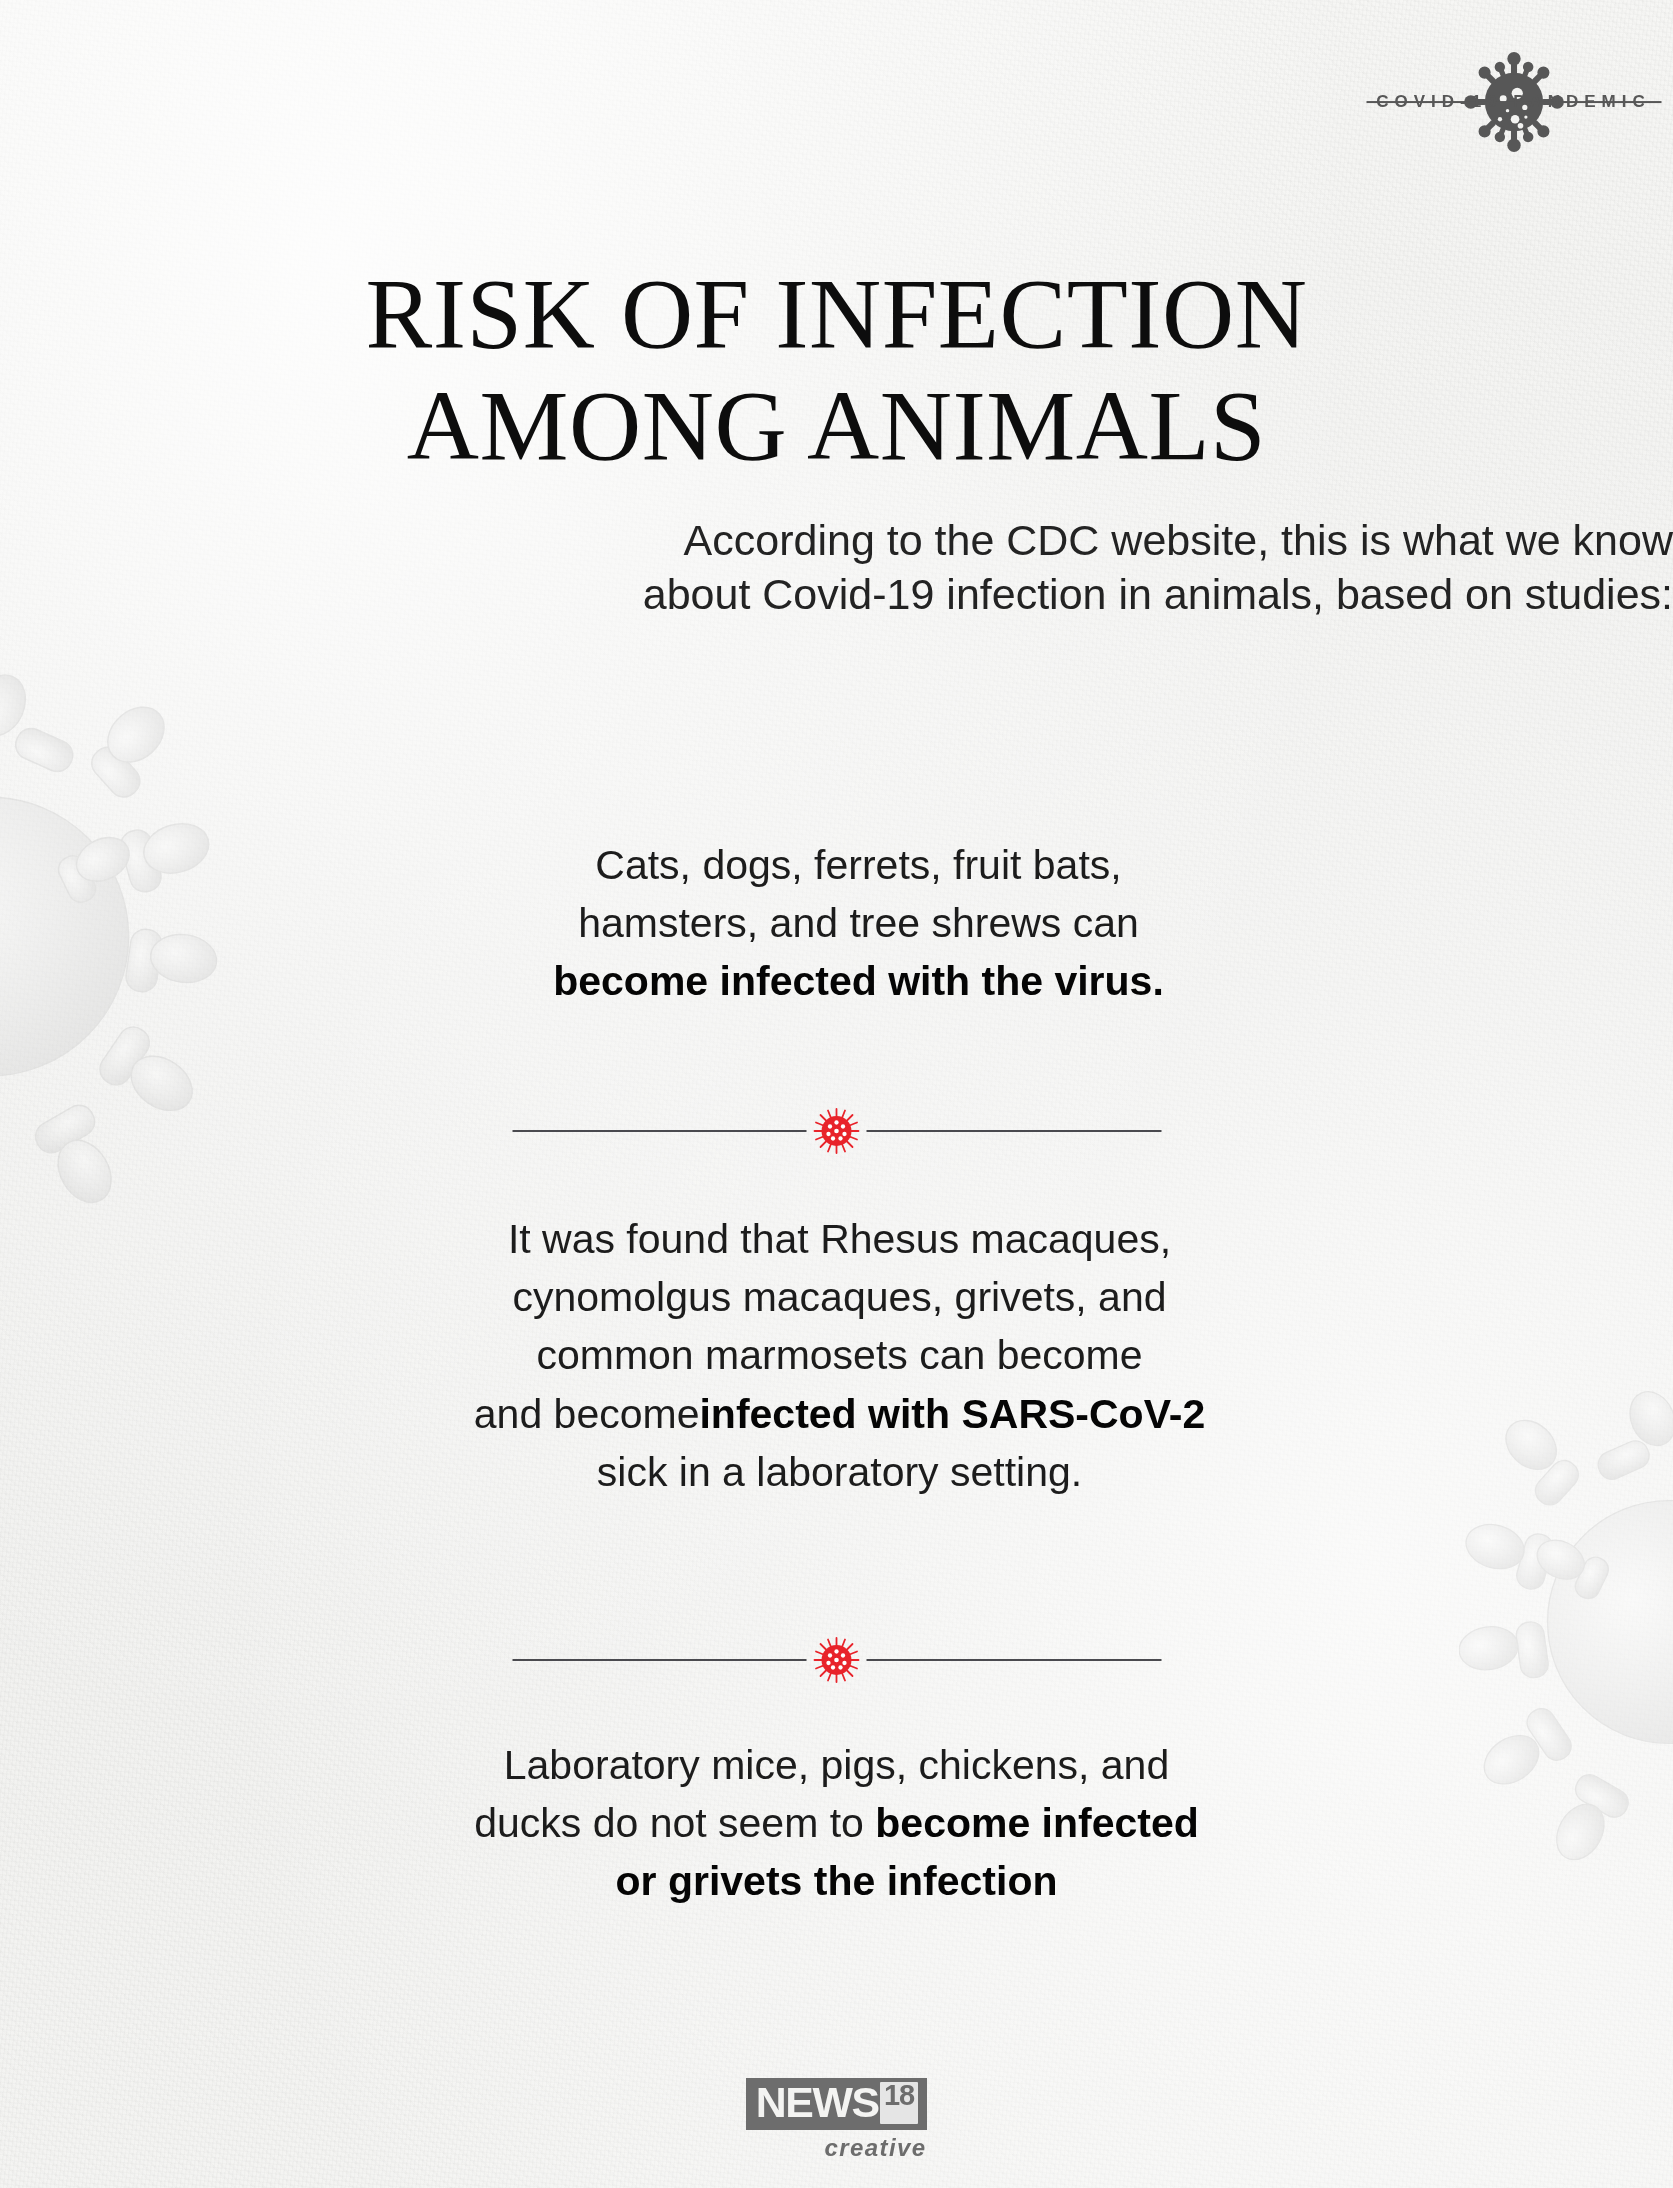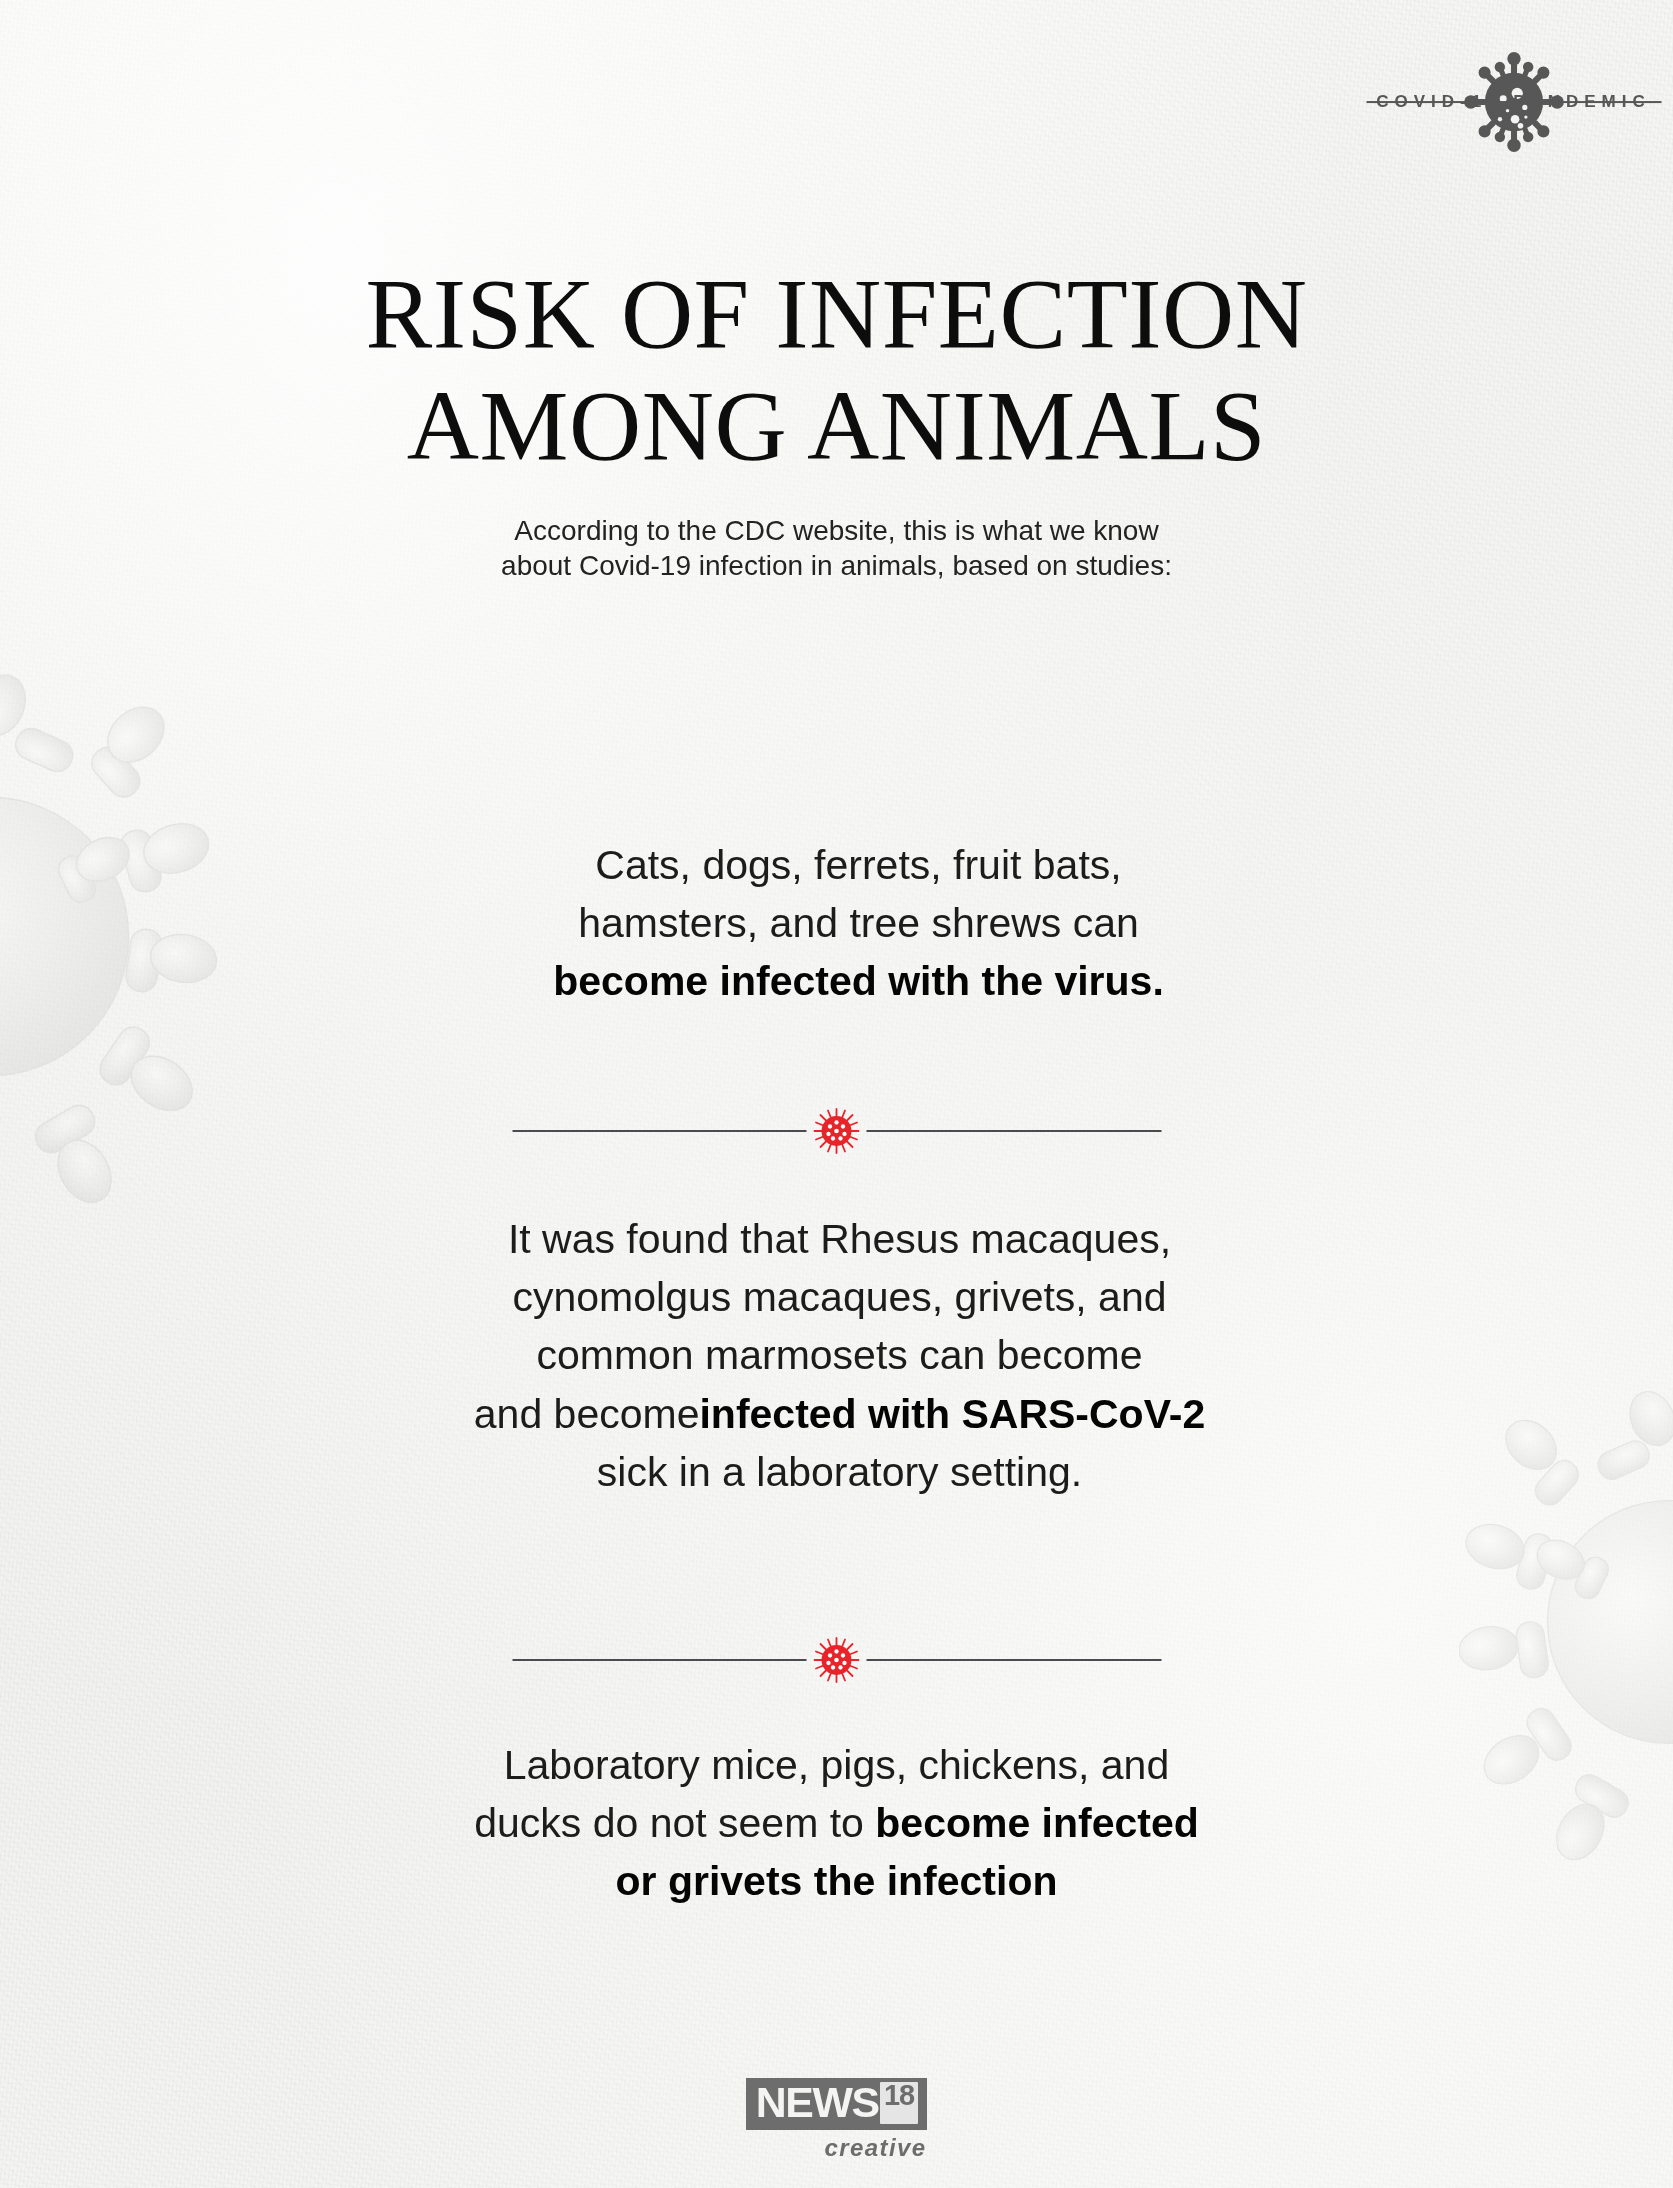--- a/index.html
+++ b/index.html
@@ -104,23 +104,23 @@
     font-weight: 400;
   }
   .title .l1, .title .l2 { display: block; }
   .title .l2 { margin-top: 9.7px; }
 
   
   .subtitle {
     position: absolute;
     left: 0; right: 0;
     top: 513px;
-    text-align: center;
-    font-family: "Liberation Sans", sans-serif;
-    font-size: 28px;
+    text-align: right;
+    font-family: "Liberation Sans", sans-serif;
+    font-size: 43px;
     line-height: 1.26;
     color: #232323;
     font-weight: 400;
   }
   .subtitle span { display: block; }
 
   
   .para {
     position: absolute;
     left: 0; right: 0;

